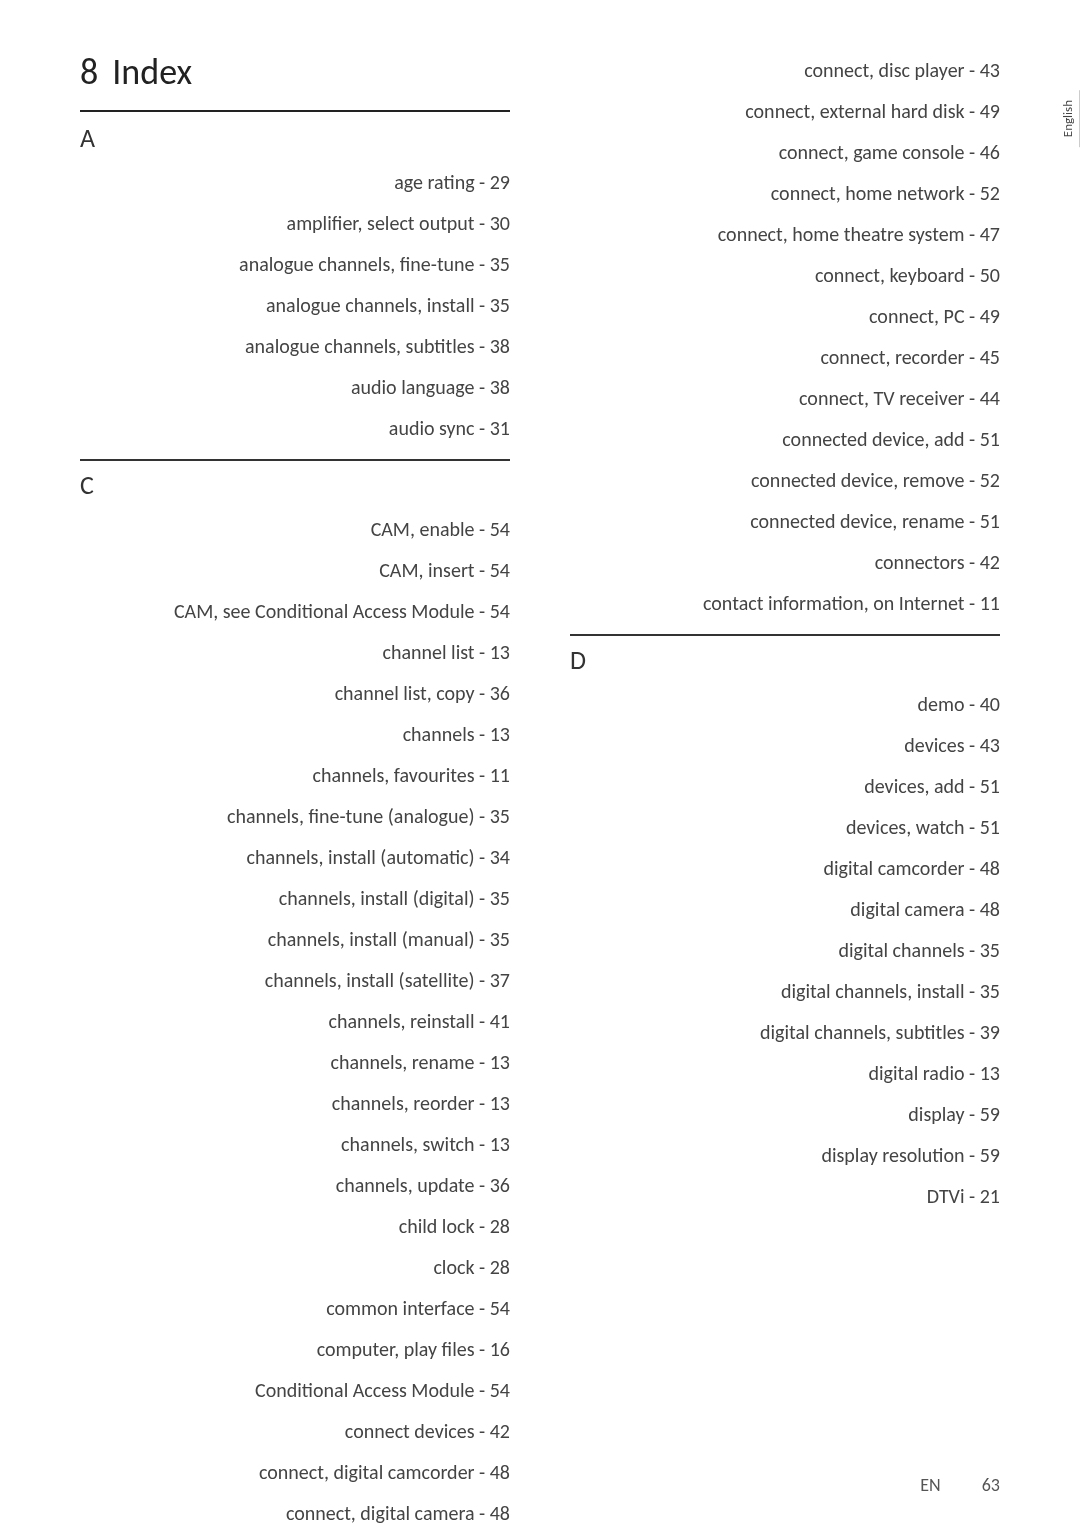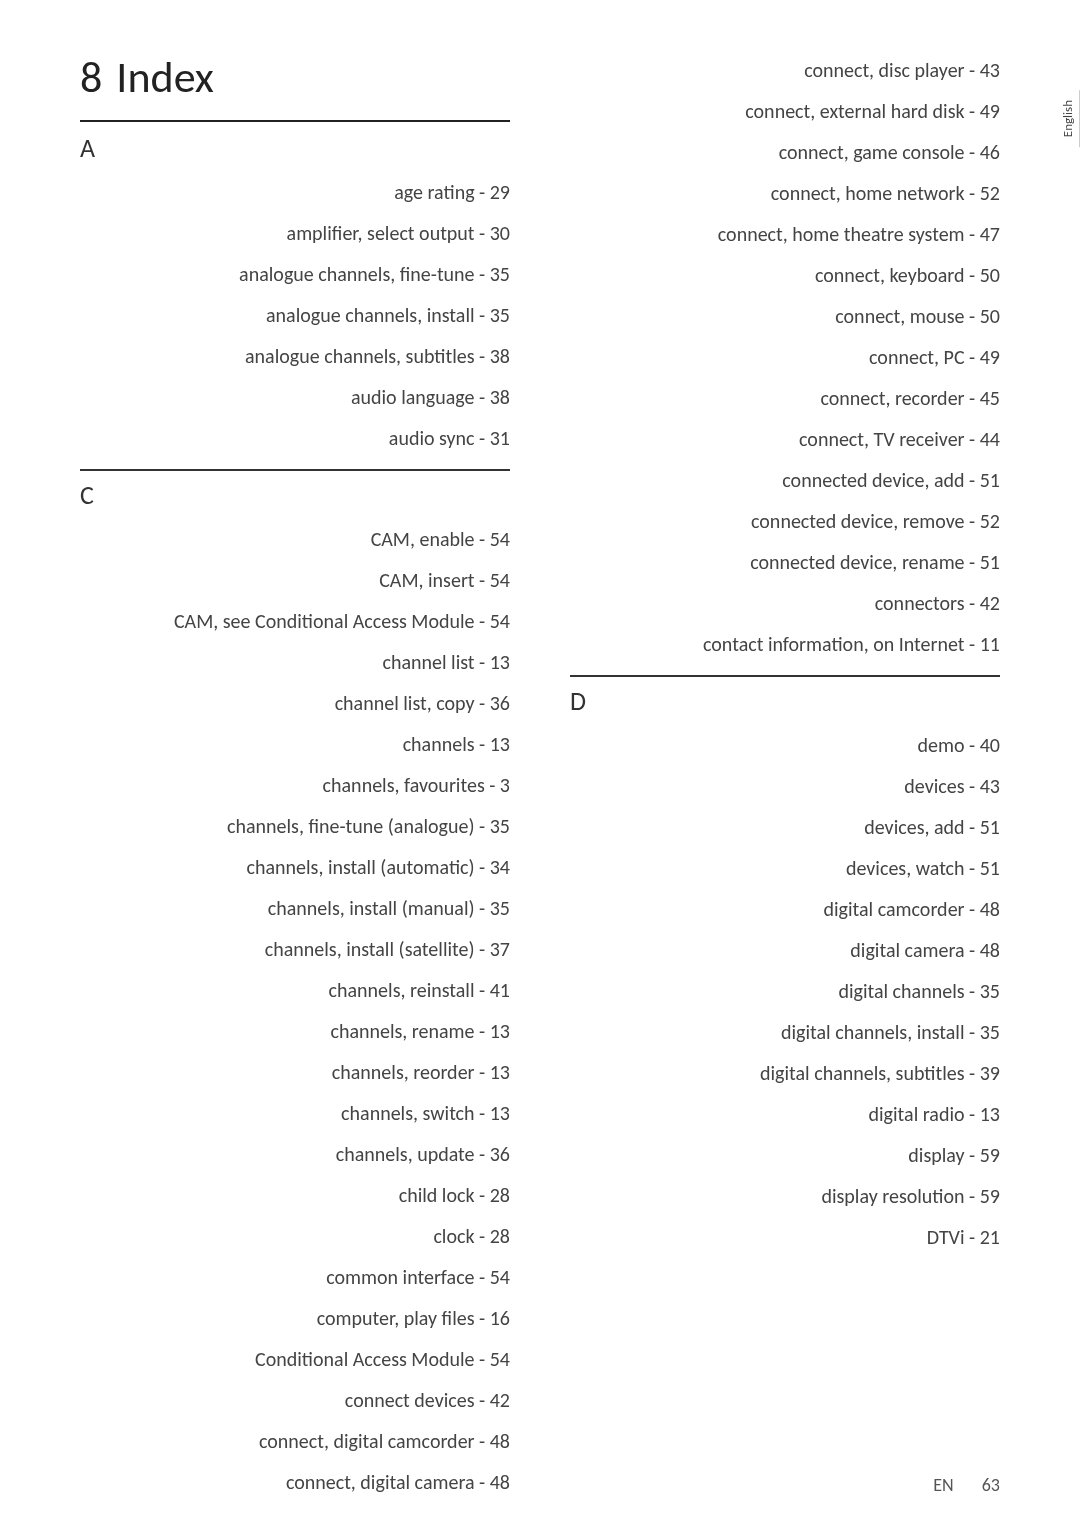--- a/index.html
+++ b/index.html
@@ -14,21 +14,21 @@
     }
     .columns {
       display: flex;
       gap: 60px;
     }
     .col {
       flex: 1;
       min-width: 0;
     }
     .chapter {
-      font-size: 44px;
+      font-size: 36px;
       font-weight: 300;
       color: #222;
       margin-bottom: 10px;
       border-bottom: 2px solid #222;
       padding-bottom: 16px;
     }
     .chapter .num { font-weight: 400; margin-right: 14px; }
     .section-letter {
       font-size: 26px;
       font-weight: 300;
@@ -61,21 +61,21 @@
       padding: 10px 4px;
       border-left: 1px solid #ccc;
     }
     .footer {
       position: absolute;
       bottom: 36px;
       right: 80px;
       font-size: 18px;
       color: #555;
       display: flex;
-      gap: 28px;
+      gap: 41px;
     }
   </style>
 </head>
 <body>
 
 <div class="side-tab">English</div>
 
 <div class="columns">
 
   <div class="col">
@@ -97,23 +97,24 @@
     <hr class="divider">
 
     <div class="section-letter">C</div>
     <ul class="entries">
       <li>CAM, enable - 54</li>
       <li>CAM, insert - 54</li>
       <li>CAM, see Conditional Access Module - 54</li>
       <li>channel list - 13</li>
       <li>channel list, copy - 36</li>
       <li>channels - 13</li>
-      <li>channels, favourites - 3</li>
+      <li>channels, favourites - 11</li>
       <li>channels, fine-tune (analogue) - 35</li>
       <li>channels, install (automatic) - 34</li>
+      <li>channels, install (digital) - 35</li>
       <li>channels, install (manual) - 35</li>
       <li>channels, install (satellite) - 37</li>
       <li>channels, reinstall - 41</li>
       <li>channels, rename - 13</li>
       <li>channels, reorder - 13</li>
       <li>channels, switch - 13</li>
       <li>channels, update - 36</li>
       <li>child lock - 28</li>
       <li>clock - 28</li>
       <li>common interface - 54</li>
@@ -126,21 +127,20 @@
   </div>
 
   <div class="col">
     <ul class="entries">
       <li>connect, disc player - 43</li>
       <li>connect, external hard disk - 49</li>
       <li>connect, game console - 46</li>
       <li>connect, home network - 52</li>
       <li>connect, home theatre system - 47</li>
       <li>connect, keyboard - 50</li>
-      <li>connect, mouse - 50</li>
       <li>connect, PC - 49</li>
       <li>connect, recorder - 45</li>
       <li>connect, TV receiver - 44</li>
       <li>connected device, add - 51</li>
       <li>connected device, remove - 52</li>
       <li>connected device, rename - 51</li>
       <li>connectors - 42</li>
       <li>contact information, on Internet - 11</li>
     </ul>
 

